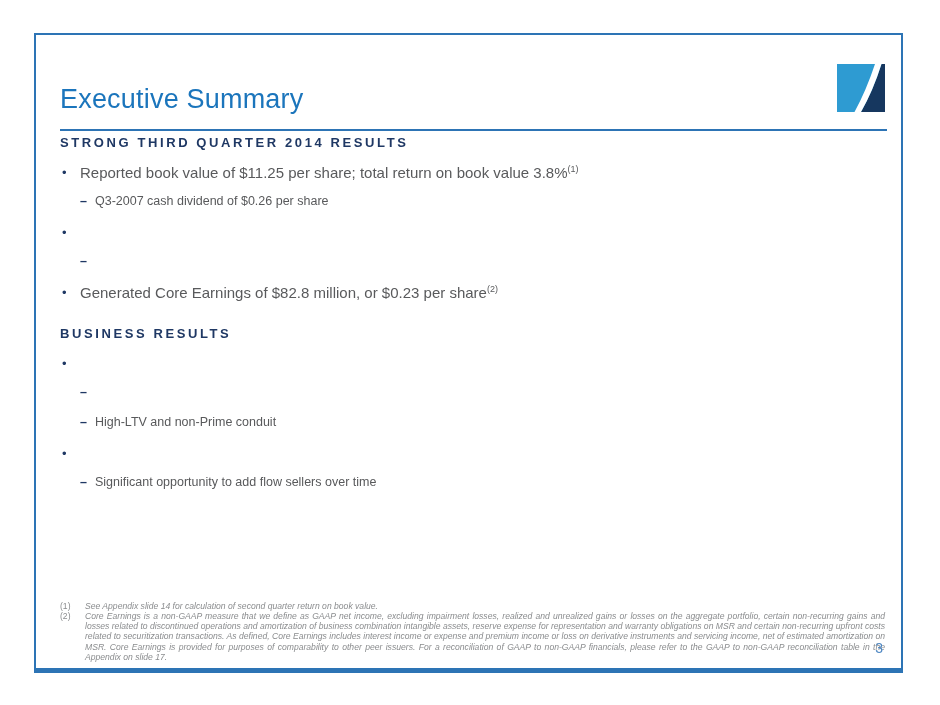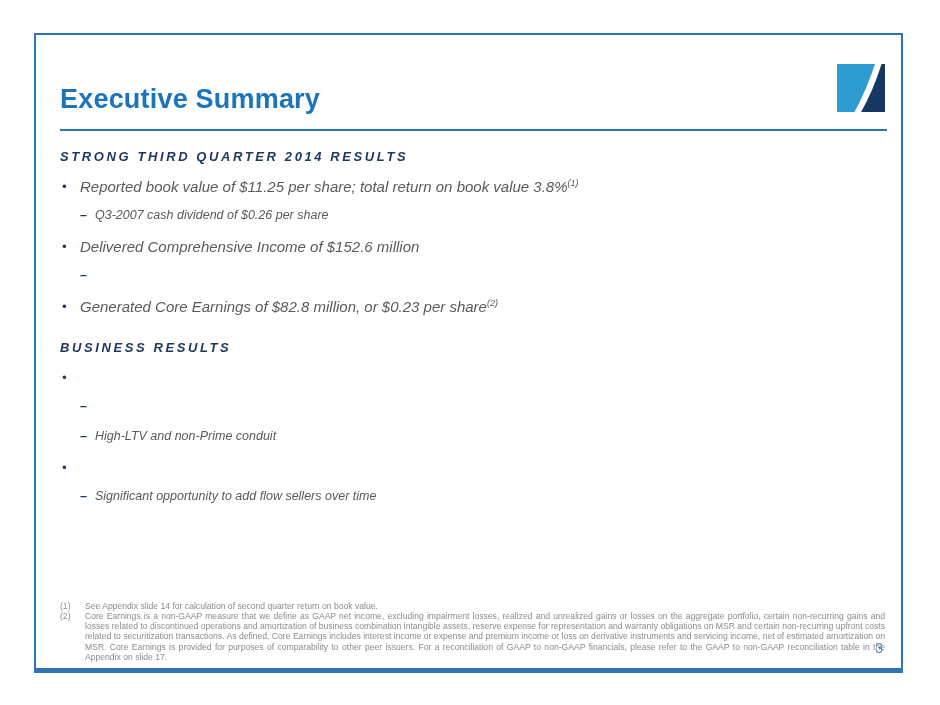--- a/index.html
+++ b/index.html
@@ -25,33 +25,32 @@
     height: 640px;
     box-sizing: border-box;
     border: 2px solid #2d74b5;
     border-bottom-width: 5px;
     background: #ffffff;
   }
   .slide-title {
     margin: 47px 24px 0 24px;
     font-size: 27px;
     line-height: 34px;
-    font-weight: 700;
+    font-weight: 400;
     color: #1b75bc;
     letter-spacing: 0.2px;
   }
   .title-rule {
     margin: 13px 14px 0 24px;
     border: none;
     border-top: 2px solid #2d74b5;
     height: 0;
   }
   .content {
-    margin-top: 18px;
-    font-style: italic;
+    margin-top: 4px;
   }
   .section + .section {
     margin-top: 23px;
   }
   .section-heading {
     margin: 0 0 12px 24px;
     font-size: 13px;
     line-height: 16px;
     font-weight: 700;
     letter-spacing: 2.6px;
@@ -99,20 +98,21 @@
     font-size: 8.6px;
     line-height: 10.2px;
     color: #8a8c8e;
   }
   .footnote-label {
     flex: 0 0 25px;
   }
   .footnote-text {
     flex: 1 1 auto;
     text-align: justify;
+    font-style: italic;
   }
   .page-number {
     position: absolute;
     right: 18px;
     bottom: 12px;
     font-size: 14px;
     color: #4e87c3;
   }
   .logo {
     position: absolute;
@@ -143,21 +143,20 @@
           <div class="bullet-row">
             <span class="marker">•</span>
             <span class="bullet-text">Reported book value of $11.25 per share; total return on book value 3.8%<sup>(1)</sup></span>
           </div>
           <div class="sub-row">
             <span class="marker">–</span>
             <span class="sub-text">Q3-2007 cash dividend of $0.26 per share</span>
           </div>
           <div class="bullet-row">
             <span class="marker">•</span>
-            <span class="bullet-text">Delivered Comprehensive Income of $152.6 million</span>
           </div>
           <div class="sub-row">
             <span class="marker">–</span>
           </div>
           <div class="bullet-row">
             <span class="marker">•</span>
             <span class="bullet-text">Generated Core Earnings of $82.8 million, or $0.23 per share<sup>(2)</sup></span>
           </div>
         </div>
         <div class="section">

